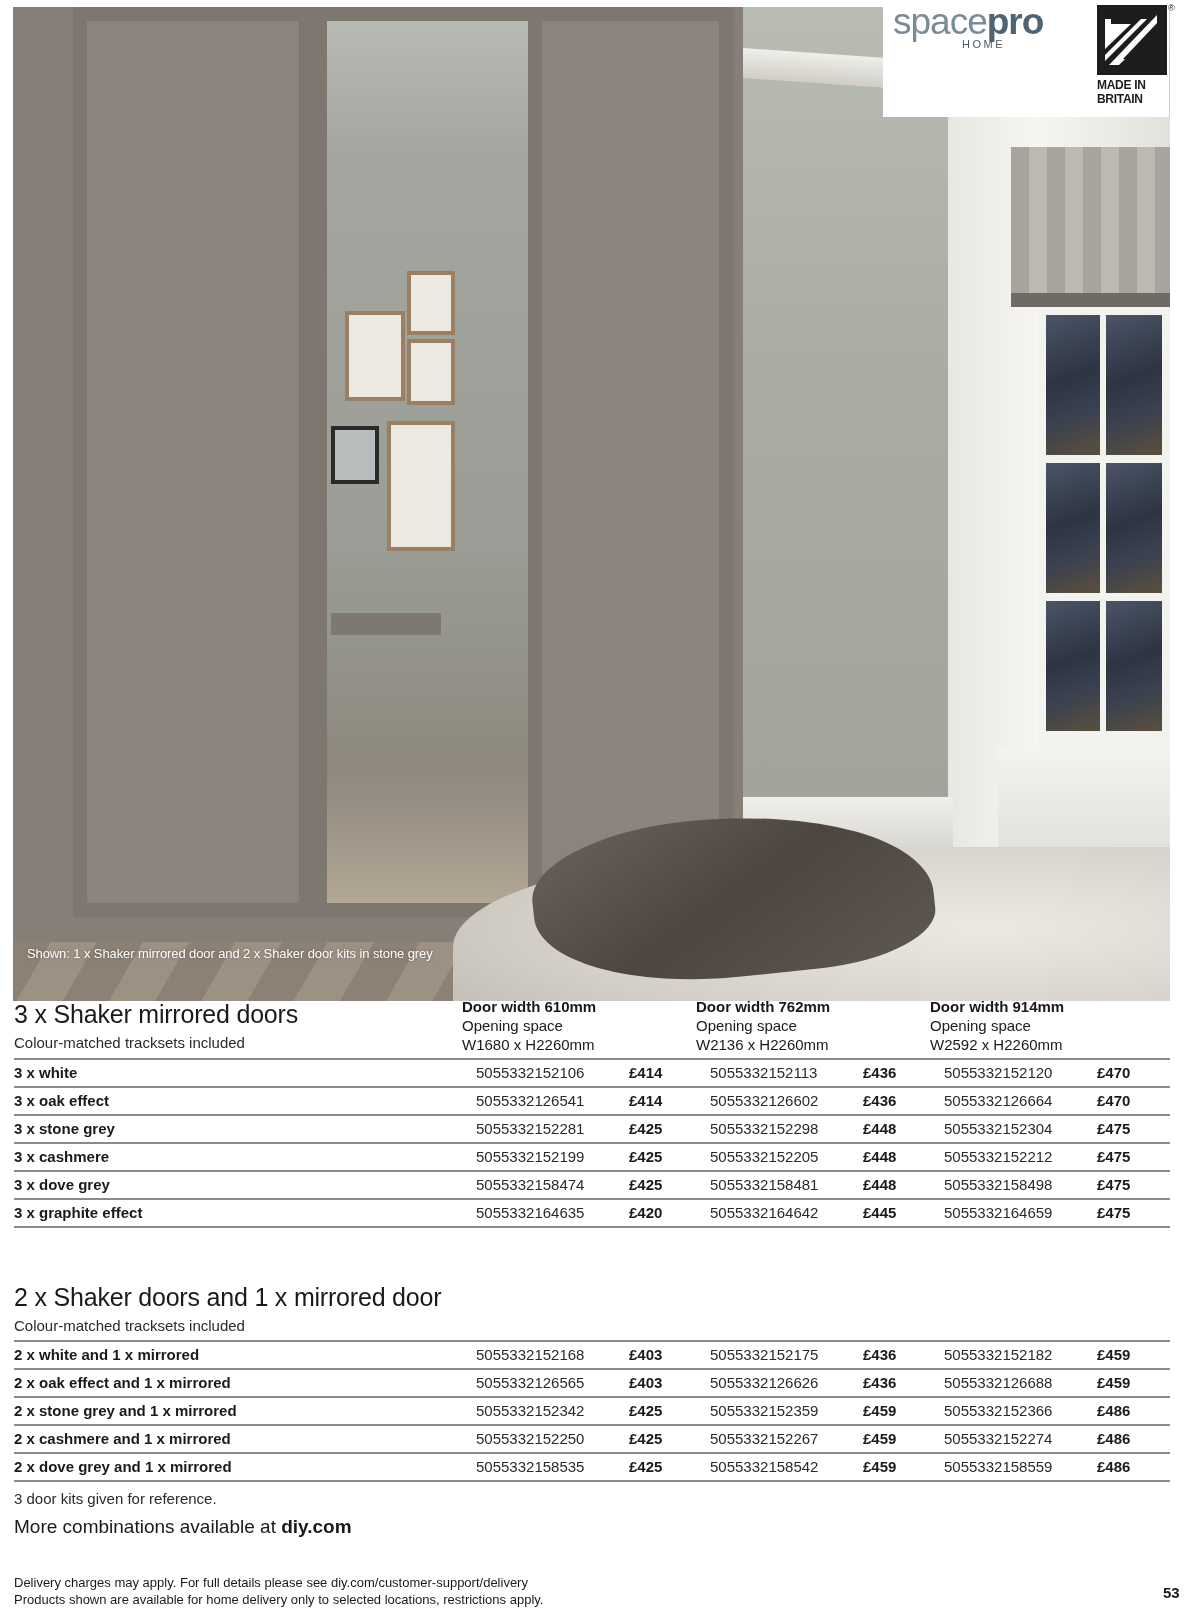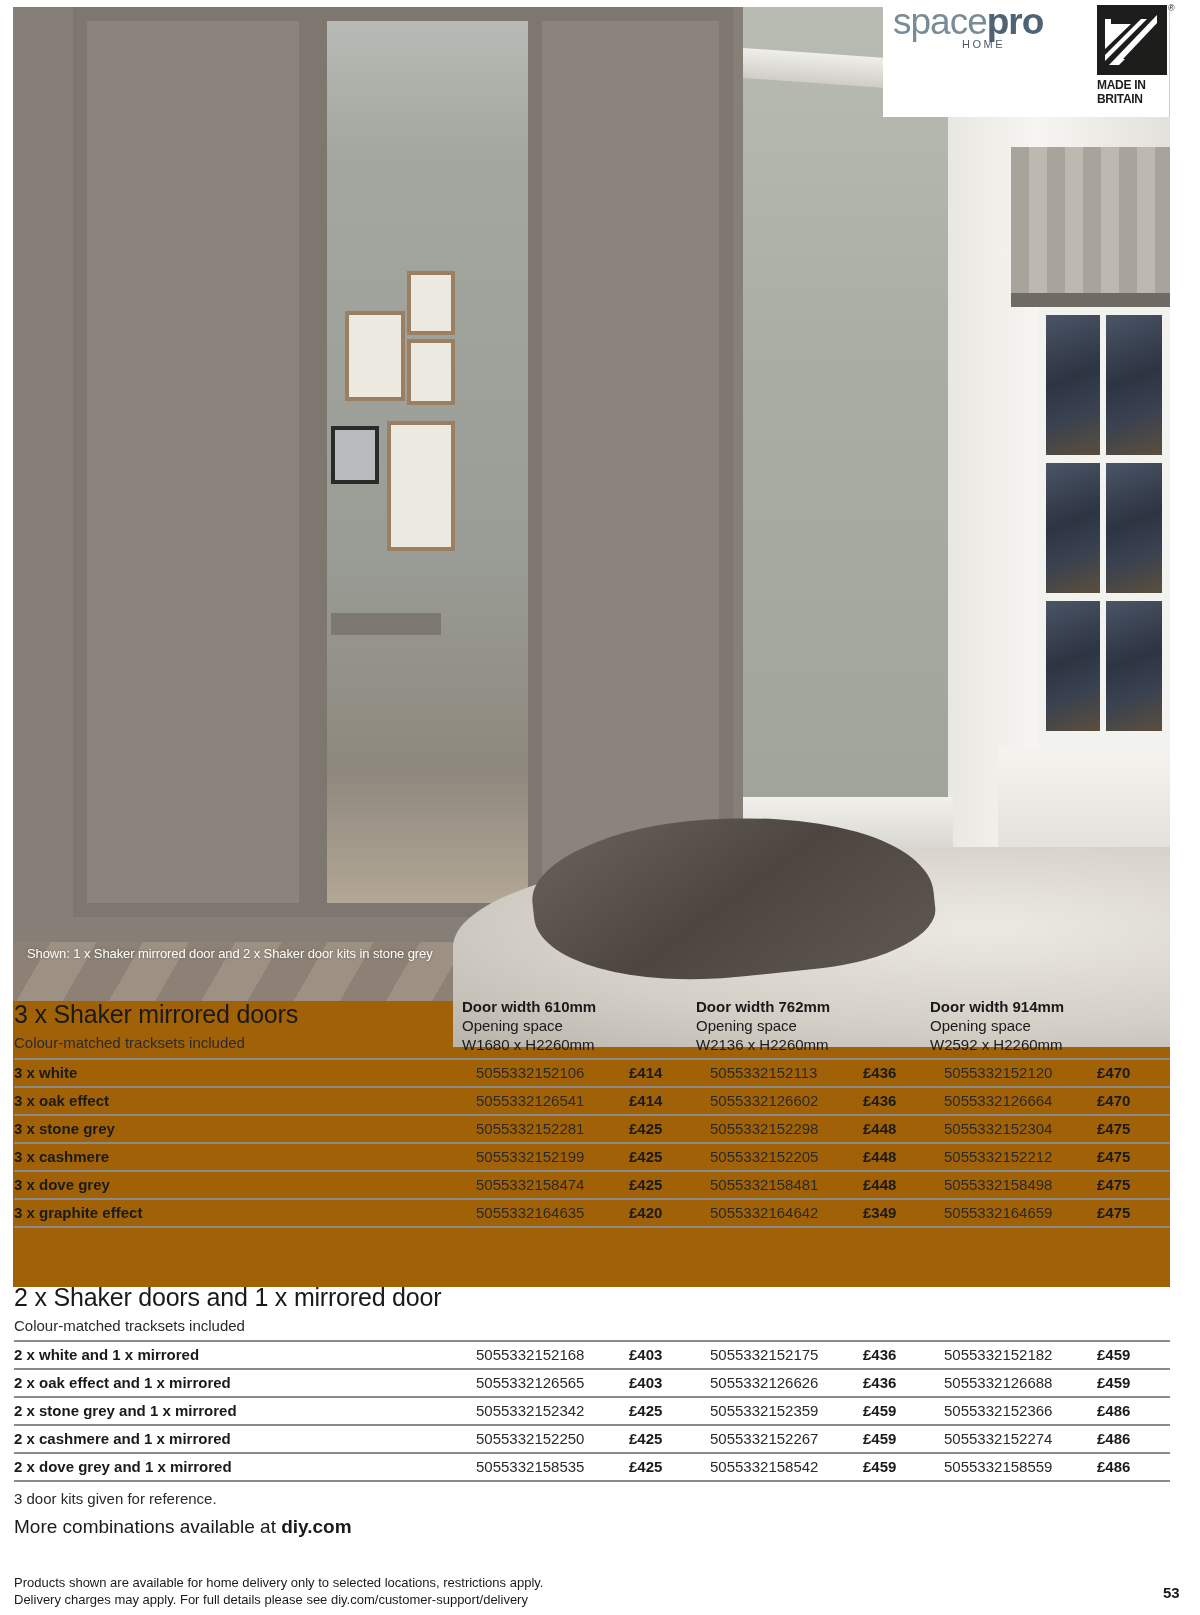--- a/index.html
+++ b/index.html
@@ -1,20 +1,20 @@
 <!DOCTYPE html>
 <html><head>
 <meta charset="utf-8">
 <style>
   * { box-sizing: border-box; margin: 0; padding: 0; }
   html, body { width: 1200px; height: 1615px; background: #ffffff; overflow: hidden; }
   body { font-family: "Liberation Sans", sans-serif; color: #1a1a1a; position: relative; }
 
   
-  .hero { position: absolute; left: 13px; top: 7px; width: 1157px; height: 1280px; overflow: hidden; background: #a16207; }
+  .hero { position: absolute; left: 13px; top: 7px; width: 1157px; height: 994px; overflow: hidden; background: #737373; }
   .hero .wall-right { position: absolute; left: 730px; top: 0; width: 210px; height: 860px; background: linear-gradient(180deg,#b9bcb3 0%,#a9ada3 40%,#9fa39a 100%); }
   .hero .ceiling { position: absolute; left: 330px; top: 0; width: 827px; height: 140px; background: linear-gradient(180deg,#d9d7d2,#c9c7c1); }
   .hero .cornice { position: absolute; left: 720px; top: 55px; width: 420px; height: 30px; background: linear-gradient(180deg,#efeee9,#cfcdc6); transform: skewY(4deg); }
   .hero .window-wall { position: absolute; left: 935px; top: 110px; width: 222px; height: 760px; background: linear-gradient(90deg,#e8e7e2,#f6f5f1 40%,#e2e1dc); }
   .hero .blind { position: absolute; left: 998px; top: 140px; width: 159px; height: 160px;
     background: repeating-linear-gradient(90deg,#a8a39b 0 18px,#bdb8b0 18px 36px); border-bottom: 14px solid #6e6a64; }
   .hero .window { position: absolute; left: 1025px; top: 300px; width: 132px; height: 440px; background: #f2f2ee; padding: 8px; }
   .hero .pane { position: absolute; background: linear-gradient(160deg,#4b5566 0%,#2d3442 45%,#3a4150 70%,#5b4f3c 100%); }
   .hero .sill { position: absolute; left: 985px; top: 740px; width: 172px; height: 130px; background: linear-gradient(180deg,#f4f3ef,#dedcd6); }
   .hero .skirting { position: absolute; left: 730px; top: 790px; width: 210px; height: 55px; background: linear-gradient(180deg,#f1f0ec,#d7d5cf); }
@@ -192,21 +192,21 @@
   <span class="ean c3e">5055332158498</span>
   <span class="price c3p">£475</span>
 </div>
 <div class="rule" style="top:1198px;"></div>
 
 <div class="row" style="top:1199px;">
   <span class="lbl">3 x graphite effect</span>
   <span class="ean c1e">5055332164635</span>
   <span class="price c1p">£420</span>
   <span class="ean c2e">5055332164642</span>
-  <span class="price c2p">£349</span>
+  <span class="price c2p">£445</span>
   <span class="ean c3e">5055332164659</span>
   <span class="price c3p">£475</span>
 </div>
 <div class="rule" style="top:1226px;"></div>
 
 <div class="section-title" style="top:1283px;">2 x Shaker doors and 1 x mirrored door</div>
 <div class="section-sub" style="top:1317px;">Colour-matched tracksets included</div>
 
 <div class="rule" style="top:1340px;"></div>
 
@@ -261,16 +261,16 @@
   <span class="ean c2e">5055332158542</span>
   <span class="price c2p">£459</span>
   <span class="ean c3e">5055332158559</span>
   <span class="price c3p">£486</span>
 </div>
 <div class="rule" style="top:1480px;"></div>
 
 <div class="note">3 door kits given for reference.</div>
 <div class="more"><span>More combinations available at </span><b>diy.com</b></div>
 <div class="legal">
+  <div>Delivery charges may apply. For full details please see diy.com/customer-support/delivery</div>
   <div>Products shown are available for home delivery only to selected locations, restrictions apply.</div>
-  <div>Delivery charges may apply. For full details please see diy.com/customer-support/delivery</div>
 </div>
 <div class="page-num">53</div>
 
 </body></html>

